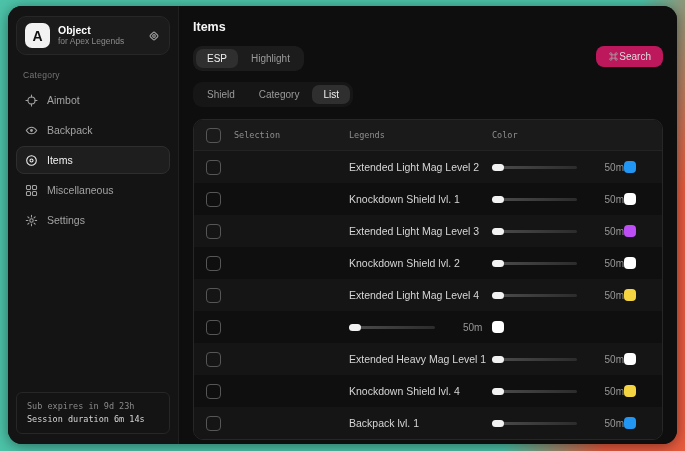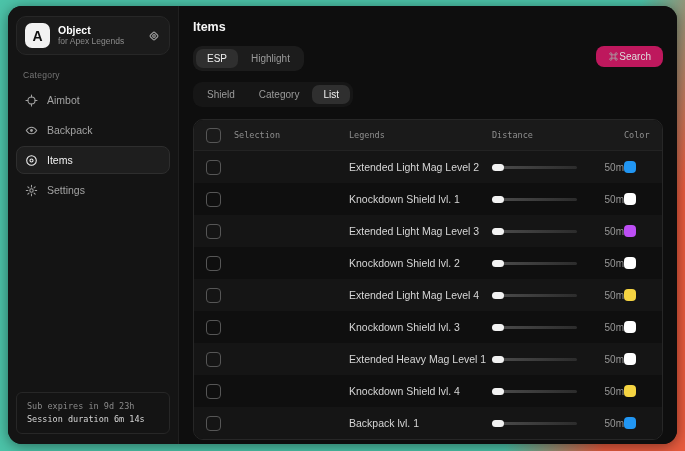--- a/index.html
+++ b/index.html
@@ -99,20 +99,31 @@
               <svg viewBox="0 0 16 16">
                 <circle cx="8" cy="8" r="5.9" fill="none" stroke="currentColor" stroke-width="1.3" stroke-linecap="round"></circle>
                 <circle cx="8" cy="8" r="1.9" fill="none" stroke="currentColor" stroke-width="1.3" stroke-linecap="round"></circle>
               </svg>
             </span>
             <span>Items</span>
           </div>
           <div class="nav-item">
             <span class="nav-icon">
               <svg viewBox="0 0 16 16">
+                <rect x="1.8" y="1.8" width="5" height="5" rx="1.2" fill="none" stroke="currentColor" stroke-width="1.3" stroke-linecap="round"></rect>
+                <rect x="9.2" y="1.8" width="5" height="5" rx="1.2" fill="none" stroke="currentColor" stroke-width="1.3" stroke-linecap="round"></rect>
+                <rect x="1.8" y="9.2" width="5" height="5" rx="1.2" fill="none" stroke="currentColor" stroke-width="1.3" stroke-linecap="round"></rect>
+                <rect x="9.2" y="9.2" width="5" height="5" rx="1.2" fill="none" stroke="currentColor" stroke-width="1.3" stroke-linecap="round"></rect>
+              </svg>
+            </span>
+            <span>Miscellaneous</span>
+          </div>
+          <div class="nav-item">
+            <span class="nav-icon">
+              <svg viewBox="0 0 16 16">
                 <circle cx="8" cy="8" r="2.1" fill="none" stroke="currentColor" stroke-width="1.3" stroke-linecap="round"></circle>
                 <path d="M8 1.6v2M8 12.4v2M1.6 8h2M12.4 8h2M3.5 3.5l1.4 1.4M11.1 11.1l1.4 1.4M12.5 3.5l-1.4 1.4M4.9 11.1l-1.4 1.4" fill="none" stroke="currentColor" stroke-width="1.3" stroke-linecap="round"></path>
               </svg>
             </span>
             <span>Settings</span>
           </div>
         </div>
 
       <div class="sidebar-footer">
         <div class="foot-line1">Sub expires in 9d 23h</div>
@@ -144,21 +155,20 @@
           <div class="seg active">List</div>
         </div>
 
       <div class="table">
         <div class="trow thead" id="table-head">
           <div>
               <div class="cb"></div>
             </div>
         <div>Selection</div>
             <div>Legends</div>
-            <div>Distance</div>
             <div>Color</div>
           </div>
         <div id="table-body">
   <div class="trow">
     <div>
                 <div class="cb"></div>
               </div>
     <div></div>
     <div class="obj">Extended Light Mag Level 2</div>
     <div class="dist-cell">
@@ -238,21 +248,20 @@
     <div>
                 <div class="swatch" style="background: rgb(245, 212, 66);"></div>
               </div>
   </div>
 
   <div class="trow">
     <div>
                 <div class="cb"></div>
               </div>
     <div></div>
-    <div class="obj">Knockdown Shield lvl. 3</div>
     <div class="dist-cell">
       <div class="slider">
                   <div class="thumb"></div>
                 </div>
       <div class="dist-label">50m</div>
     </div>
     <div>
                 <div class="swatch" style="background: rgb(255, 255, 255);"></div>
               </div>
   </div>

